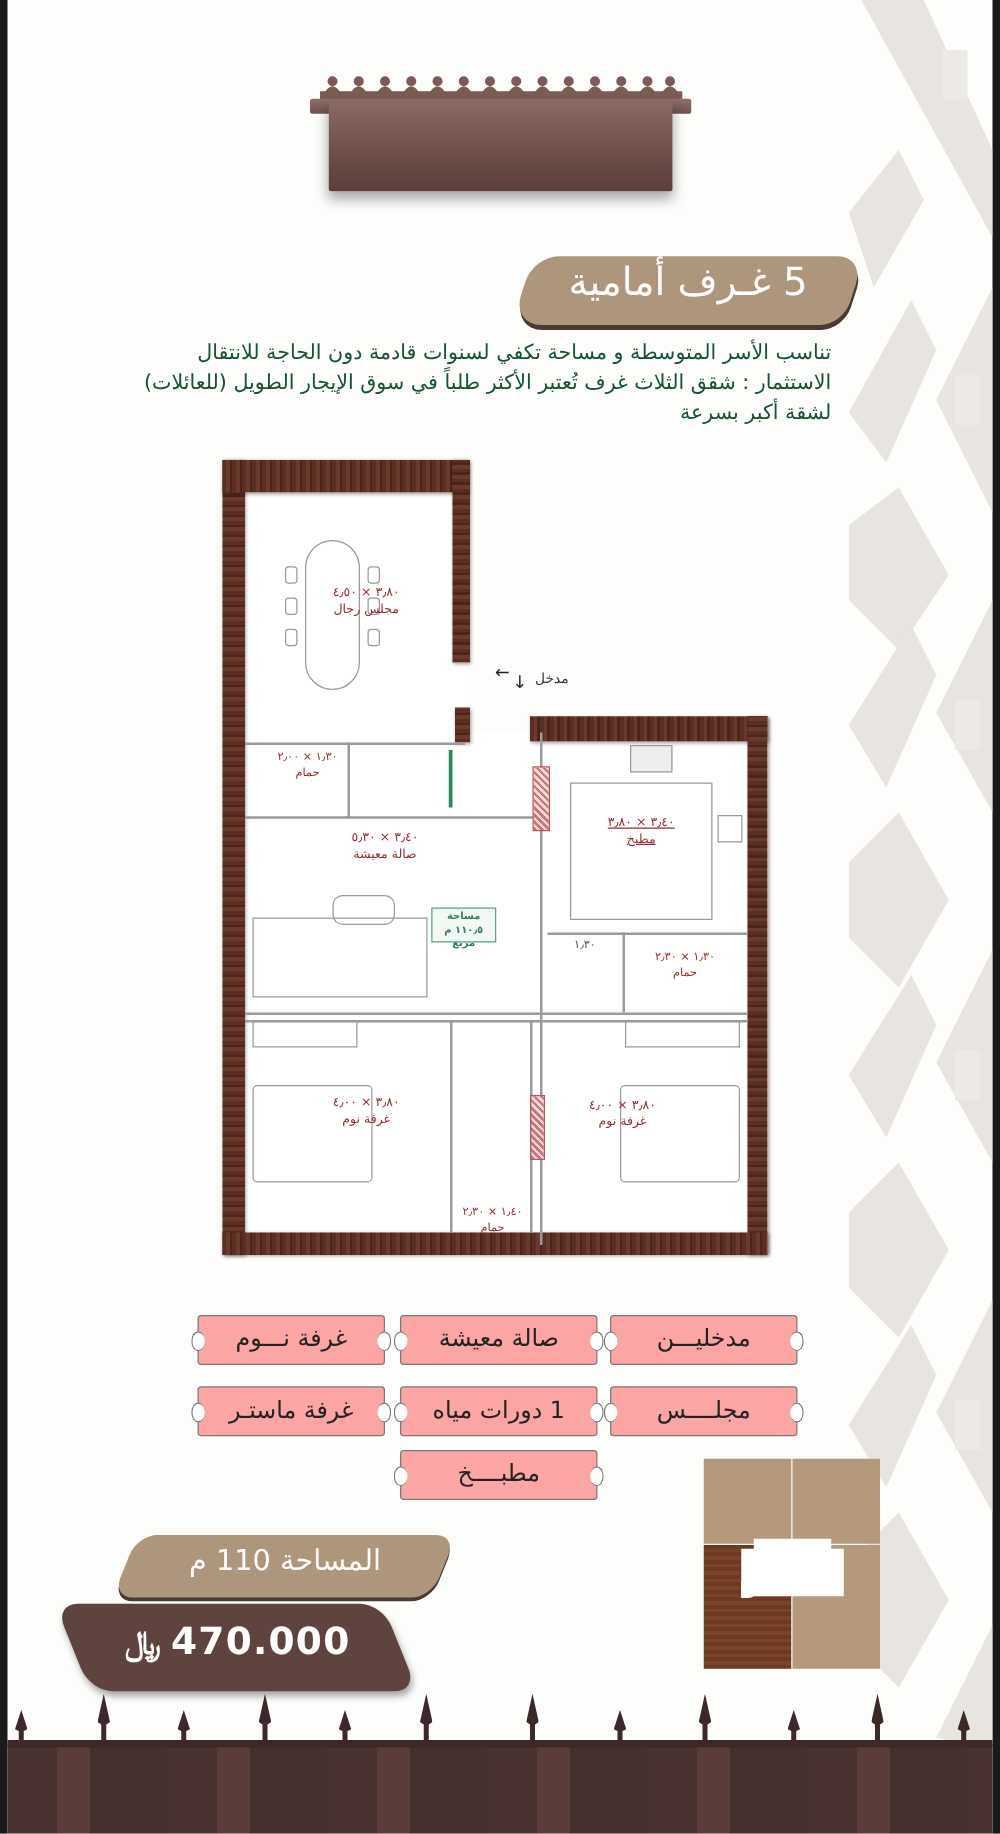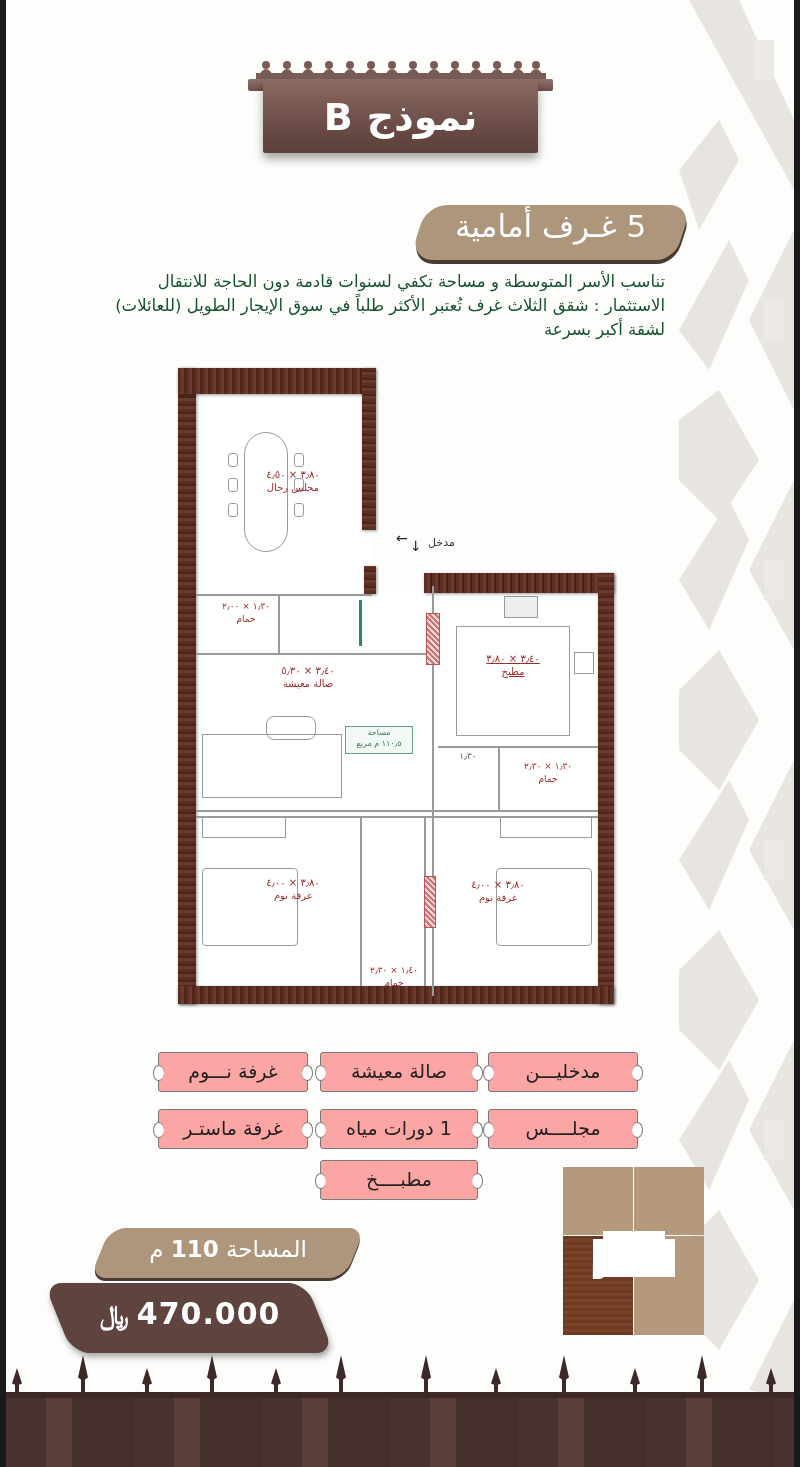--- a/index.html
+++ b/index.html
@@ -54,21 +54,21 @@
   .chip::before, .chip::after { content: ""; position: absolute; top: 12px; width: 10px; height: 14px;
     border: 1.5px solid #7a7a7a; background: #fff; border-radius: 50%; }
   .chip::before { left: -6px; border-right: none; }
   .chip::after { right: -6px; border-left: none; }
 
   
   .area-tag { position: absolute; left: 100px; top: 1228px; width: 255px; height: 50px;
     background: #ad967b; border-radius: 16px; transform: skewX(-22deg); box-shadow: 1px 3px 0 #4a3a34; }
   .area-text { position: absolute; left: 108px; top: 1236px; width: 240px; text-align: center;
     color: #fff; font-size: 23px; direction: rtl; }
-  .area-text b { font-weight: bold; }
+  .area-text b { font-weight: normal; }
   .price-tag { position: absolute; left: 58px; top: 1283px; width: 262px; height: 70px;
     background: #5e433f; border-radius: 18px; transform: skewX(22deg); box-shadow: 0 4px 6px rgba(0,0,0,0.35); }
   .price-text { position: absolute; left: 100px; top: 1296px; width: 200px; text-align: left;
     color: #fff; font-size: 30px; font-weight: bold; letter-spacing: 1px; }
   .currency { display: inline-block; font-size: 26px; margin-right: 8px; }
 
   
   .block-map { position: absolute; left: 563px; top: 1167px; width: 141px; height: 168px; }
   .blk { position: absolute; background: #b4997d; }
   .blk.b { background: repeating-linear-gradient(0deg, #6c3a24 0 3px, #7a4429 3px 6px); }
@@ -131,21 +131,20 @@
         <use href="#c" x="168"></use>
       <use href="#c" x="189"></use>
         <use href="#c" x="210"></use>
         <use href="#c" x="231"></use>
         <use href="#c" x="252"></use>
       <use href="#c" x="270"></use>
     </g>
   </svg>
   <div class="plaque-ledge"></div>
   <div class="plaque-body"></div>
-  <div class="plaque-title">نموذج B</div>
 </div>
 
 <div class="rooms-tag"></div>
 <div class="rooms-tag-text">5 غـرف أمامية</div>
 
 <div class="desc">
   <div>تناسب الأسر المتوسطة و مساحة تكفي لسنوات قادمة دون الحاجة للانتقال</div>
   <div>الاستثمار : شقق الثلاث غرف تُعتبر الأكثر طلباً في سوق الإيجار الطويل (للعائلات)</div>
   <div>لشقة أكبر بسرعة</div>
 </div>
@@ -225,21 +224,21 @@
   <div class="room-label" style="left:275px;top:510px;width:90px;">
     <div>٣٫٨٠ × ٤٫٠٠</div>
       <div>غرفة نوم</div>
   </div>
   <div class="room-label" style="left:186px;top:560px;width:60px;font-size:9px;margin-top:36px;">
     <div>١٫٤٠ × ٢٫٣٠</div>
       <div>حمام</div>
   </div>
   <div class="room-label" style="left:270px;top:382px;width:40px;font-size:9px;color:#555;">١٫٣٠</div>
 
-  <div class="area-box" style="left:167px;top:358px;width:68px;height:28px;">
+  <div class="area-box" style="left:167px;top:358px;width:52px;height:28px;font-weight:bold;">
     <div>مساحة</div>
       <div>١١٠٫٥ م مربع</div>
   </div>
 
   <div class="entry-label" style="left:250px;top:168px;">مدخل</div>
   <div style="position:absolute;left:218px;top:162px;font-size:14px;">←</div>
   <div style="position:absolute;left:232px;top:170px;font-size:14px;">↓</div>
 </div>
 
 <div class="chip" style="left:488px;top:1052px;width:150px;">مدخليـــن</div>

